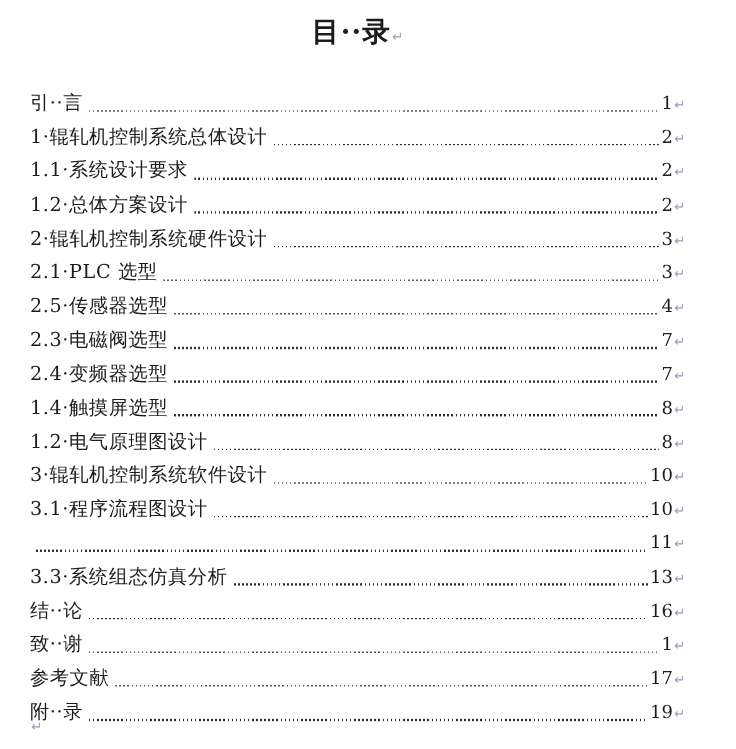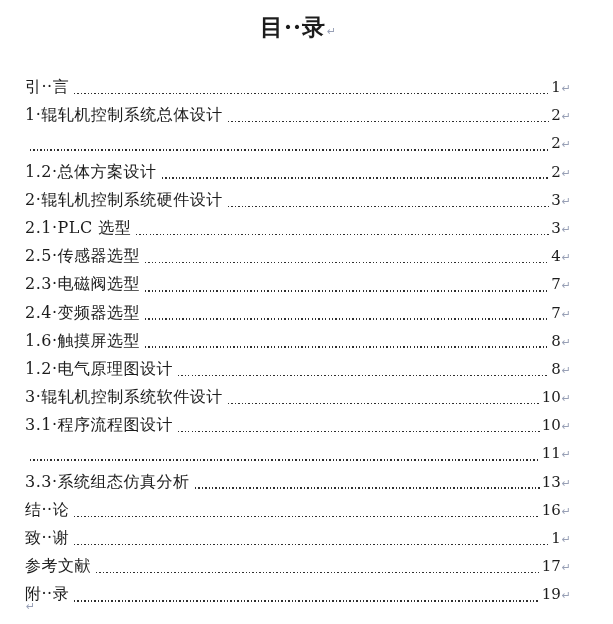--- a/index.html
+++ b/index.html
@@ -87,20 +87,21 @@
     </div>
 
     <div class="toc-row">
       <span class="toc-label">1·辊轧机控制系统总体设计</span>
       <span class="dot-leader"></span>
       <span class="toc-page">2</span>
       <span class="pmark">↵</span>
     </div>
 
     <div class="toc-row">
+      <span class="toc-label">1.1·系统设计要求</span>
       <span class="dot-leader"></span>
       <span class="toc-page">2</span>
       <span class="pmark">↵</span>
     </div>
 
     <div class="toc-row">
       <span class="toc-label">1.2·总体方案设计</span>
       <span class="dot-leader"></span>
       <span class="toc-page">2</span>
       <span class="pmark">↵</span>
@@ -135,21 +136,21 @@
     </div>
 
     <div class="toc-row">
       <span class="toc-label">2.4·变频器选型</span>
       <span class="dot-leader"></span>
       <span class="toc-page">7</span>
       <span class="pmark">↵</span>
     </div>
 
     <div class="toc-row">
-      <span class="toc-label">1.6·触摸屏选型</span>
+      <span class="toc-label">1.4·触摸屏选型</span>
       <span class="dot-leader"></span>
       <span class="toc-page">8</span>
       <span class="pmark">↵</span>
     </div>
 
     <div class="toc-row">
       <span class="toc-label">1.2·电气原理图设计</span>
       <span class="dot-leader"></span>
       <span class="toc-page">8</span>
       <span class="pmark">↵</span>

